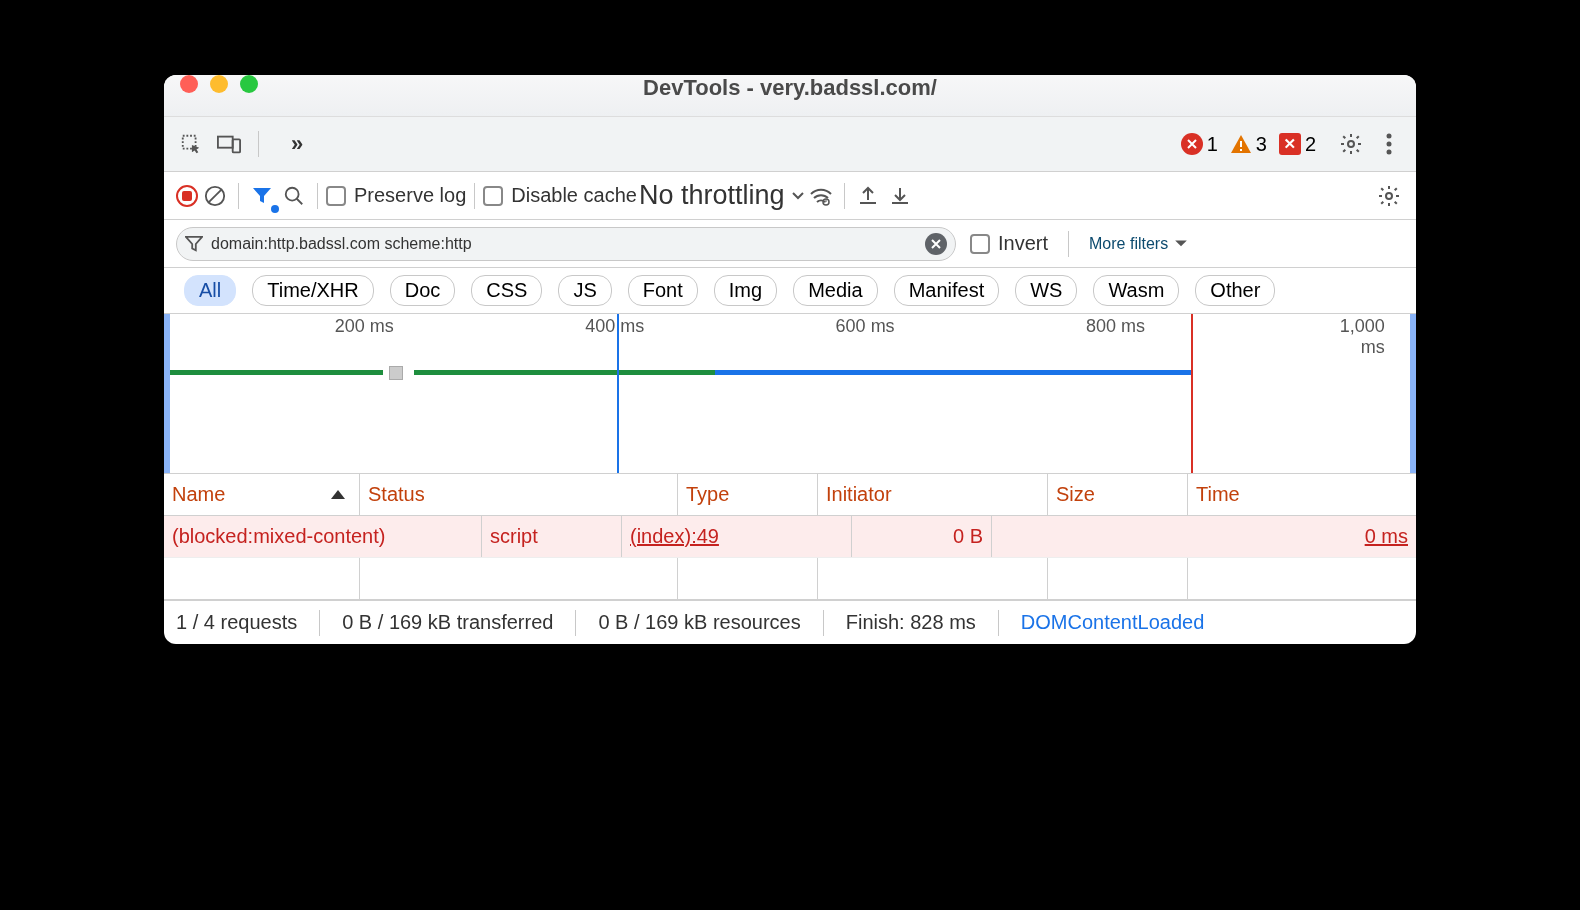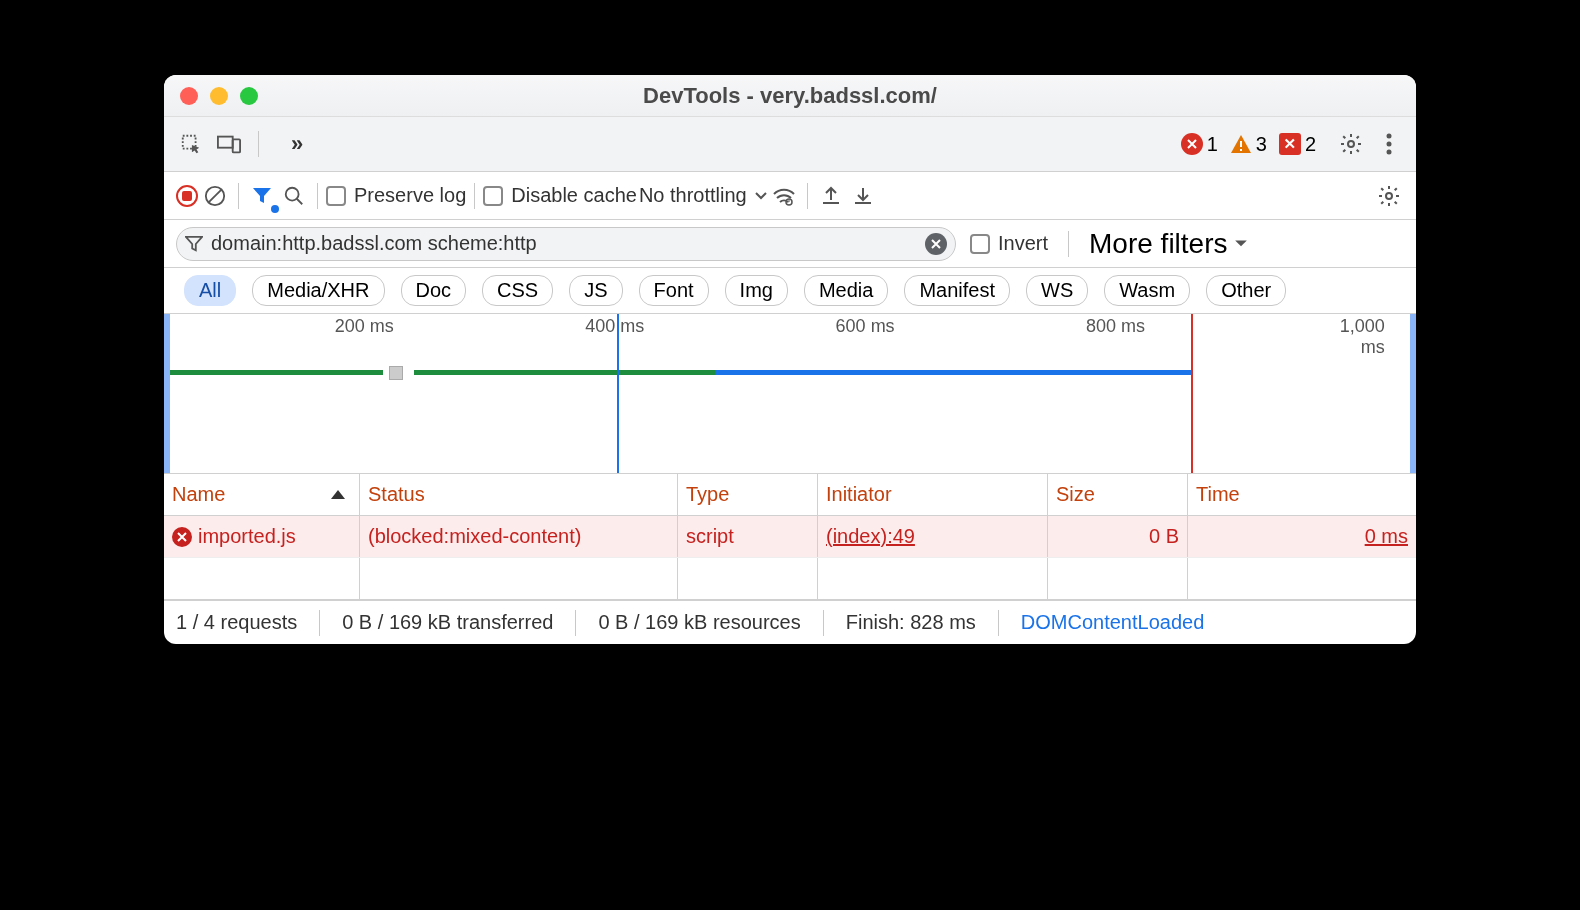--- a/index.html
+++ b/index.html
@@ -18,21 +18,20 @@
   width: 1252px;
   background: #fff;
   border-radius: 12px;
   overflow: hidden;
   box-shadow: 0 20px 60px rgba(0,0,0,0.5);
 }
 .titlebar {
   height: 42px;
   background: linear-gradient(#f7f7f8, #eef0f2);
   display: flex;
-  align-items: center;
   padding: 0 16px;
   border-bottom: 1px solid #ddd;
   position: relative;
 }
 .traffic-lights { display: flex; gap: 12px; }
 .tl { width: 18px; height: 18px; border-radius: 50%; }
 .tl.red { background: #ff5f57; }
 .tl.yellow { background: #febc2e; }
 .tl.green { background: #28c840; }
 .titlebar-title {
@@ -78,21 +77,21 @@
   align-items: center;
   padding: 0 12px;
   gap: 2px;
 }
 .rec { width: 22px; height: 22px; border: 2.5px solid #d93025; border-radius: 50%; position: relative; cursor: pointer; display:flex; align-items:center; justify-content:center; }
 .rec::after { content:''; width: 10px; height: 10px; background:#d93025; border-radius:2px; }
 .funnel { color: #1a73e8; position: relative; }
 .funnel::after { content:''; position:absolute; bottom:-2px; right:-2px; width:8px; height:8px; background:#1a73e8; border-radius:50%; }
 .cb-wrap { display: flex; align-items: center; gap: 8px; font-size: 20px; color: #333; cursor: pointer; }
 .cb { width: 20px; height: 20px; border: 2px solid #888; border-radius: 4px; }
-.throt { display: flex; align-items: center; gap: 8px; font-size: 20px; color: #333; cursor: pointer; }
+.throt { display: flex; align-items: center; gap: 8px; font-size: 27px; color: #333; cursor: pointer; }
 
 .filter-row {
   height: 48px;
   border-bottom: 1px solid #d0d0d0;
   display: flex;
   align-items: center;
   padding: 0 12px;
   gap: 14px;
 }
 .filter-input-wrap {
@@ -103,26 +102,26 @@
   border-radius: 17px;
   display: flex;
   align-items: center;
   padding: 0 8px;
   gap: 8px;
 }
 .filter-input {
   flex: 1;
   border: none;
   background: transparent;
-  font-size: 20px;
+  font-size: 16px;
   color: #333;
   outline: none;
 }
 .clear-btn { width: 22px; height: 22px; border-radius: 50%; background: #5f6368; color: #fff; display:flex; align-items:center; justify-content:center; font-size:14px; cursor:pointer; }
-.more-filters { display: flex; align-items: center; gap: 6px; font-size: 28px; color: #000000; cursor: pointer; justify-content: flex-end; }
+.more-filters { display: flex; align-items: center; gap: 6px; font-size: 16px; color: #0c4a6e; cursor: pointer; justify-content: flex-end; }
 
 .chips-row {
   height: 46px;
   border-bottom: 1px solid #d0d0d0;
   display: flex;
   align-items: center;
   padding: 0 20px;
   gap: 16px;
 }
 .chip {
@@ -359,21 +358,21 @@
     <div class="more-filters">
       <span>More filters</span>
       <svg width="14" height="10" viewBox="0 0 12 8">
           <path d="M1 1l5 5 5-5" fill="#555"></path>
         </svg>
     </div>
   </div>
 
   <div class="chips-row">
     <div class="chip active">All</div>
-    <div class="chip">Media/XHR</div>
+    <div class="chip">Time/XHR</div>
     <div class="chip">Doc</div>
     <div class="chip">CSS</div>
     <div class="chip">JS</div>
     <div class="chip">Font</div>
     <div class="chip">Img</div>
     <div class="chip">Media</div>
     <div class="chip">Manifest</div>
     <div class="chip">WS</div>
     <div class="chip">Wasm</div>
     <div class="chip">Other</div>
@@ -405,28 +404,20 @@
       <span class="sort-tri"></span>
     </div>
     <div class="th th-status">Status</div>
     <div class="th th-type">Type</div>
     <div class="th th-init">Initiator</div>
     <div class="th th-size">Size</div>
     <div class="th th-time" style="border-right:none">Time</div>
   </div>
 
   <div class="err-row">
-    <div class="td td-name">
-      <span class="err-icon">
-        <svg width="10" height="10" viewBox="0 0 10 10">
-            <path d="M1 1l8 8M9 1l-8 8" stroke="#fff" stroke-width="2"></path>
-          </svg>
-      </span>
-      <span>imported.js</span>
-    </div>
     <div class="td td-status">(blocked:mixed-content)</div>
     <div class="td td-type">script</div>
     <div class="td td-init">
       <span>(index):49</span>
     </div>
     <div class="td td-size">0 B</div>
     <div class="td td-time" style="border-right:none">0 ms</div>
   </div>
 
   <div class="empty-row">

